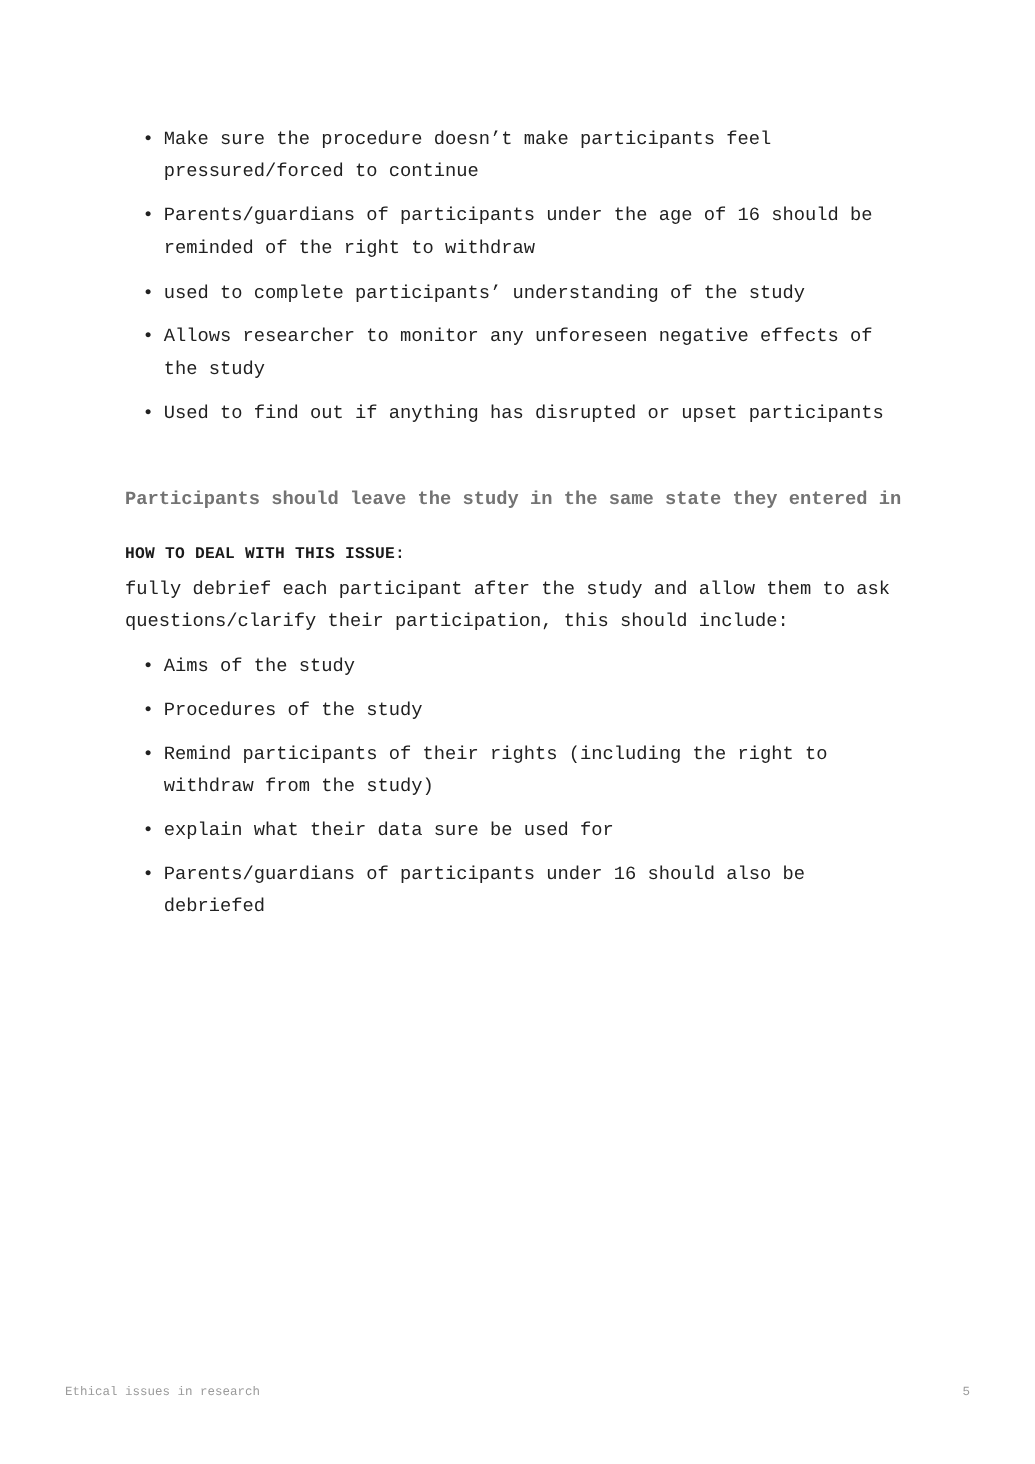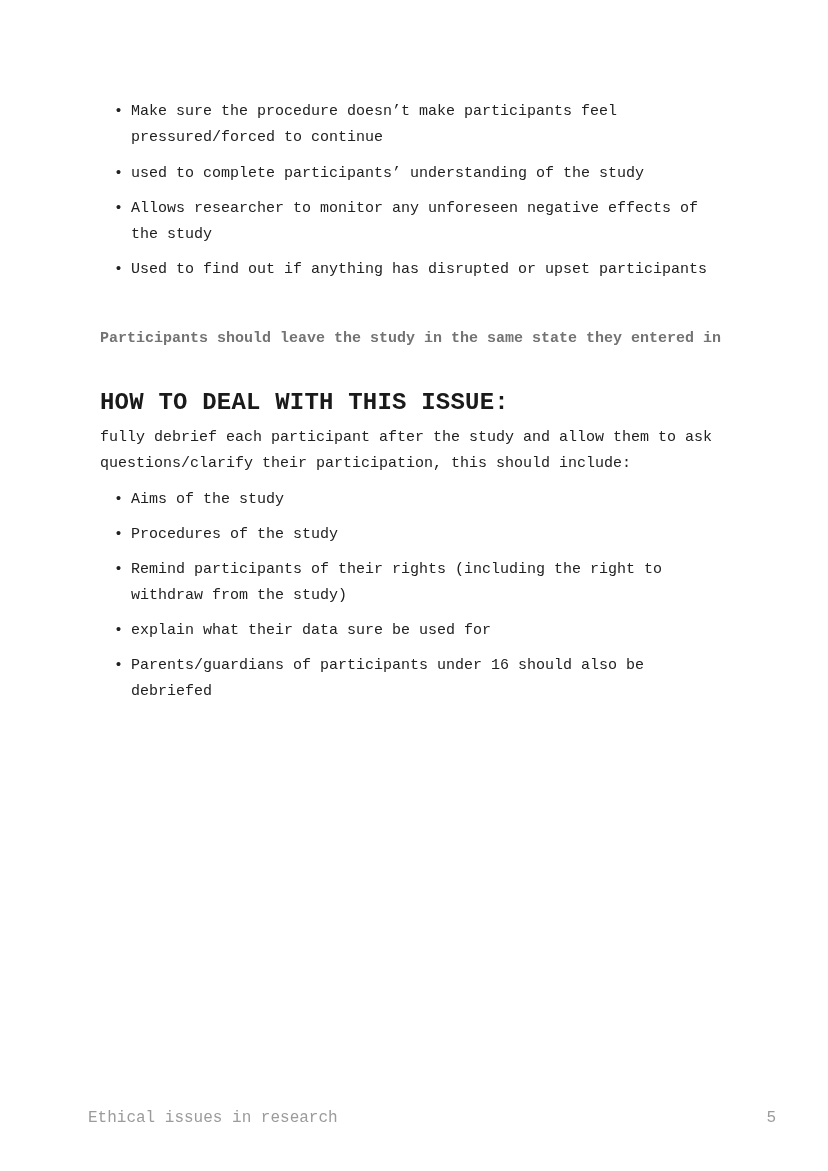--- a/index.html
+++ b/index.html
@@ -63,45 +63,45 @@
     margin-bottom: 9px;
   }
   .emphasis-line {
     font-size: 15px;
     font-weight: bold;
     line-height: 26px;
     margin: 43px 0 0 0;
     color: #737373;
   }
   .heading-howto {
-    font-size: 24px;
-    margin-top: 37px;
+    font-size: 13px;
+    margin-top: 22px;
     margin-bottom: 9px;
   }
   .footer {
     position: absolute;
     left: 52px;
     right: 52px;
     top: 1109px;
     display: flex;
     justify-content: space-between;
     align-items: baseline;
-    font-size: 16px;
+    font-size: 10px;
     color: #9b9b9b;
-    margin-left: 36px;
   }
 </style>
 </head>
 <body>
 
 <div class="page">
   <div class="content">
 
     <ul class="bullets" style="margin-top:0;">
       <li>Make sure the procedure doesn’t make participants feel pressured/forced to continue</li>
+      <li>Parents/guardians of participants under the age of 16 should be reminded of the right to withdraw</li>
     </ul>
 
 
 
     <ul class="bullets">
       <li>used to complete participants’ understanding of the study</li>
       <li>Allows researcher to monitor any unforeseen negative effects of the study</li>
       <li>Used to find out if anything has disrupted or upset participants</li>
     </ul>
 

